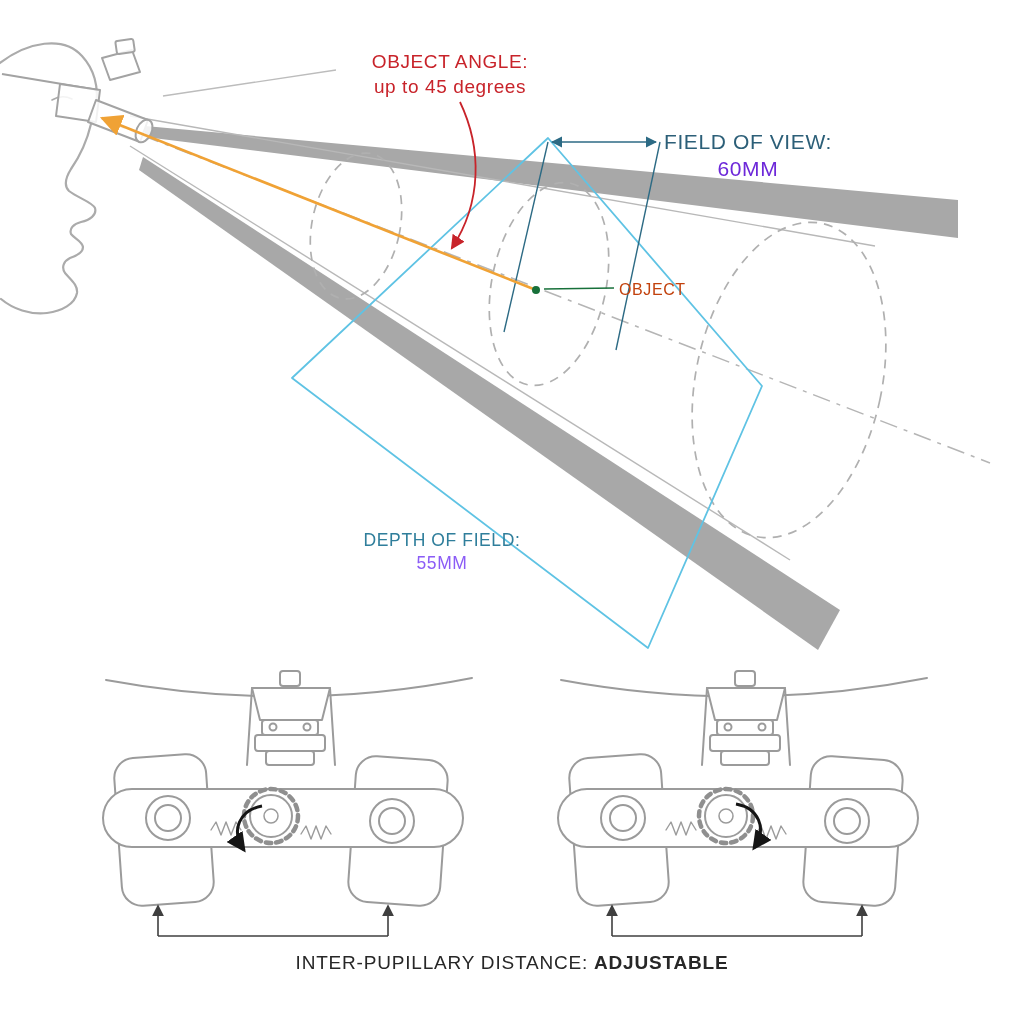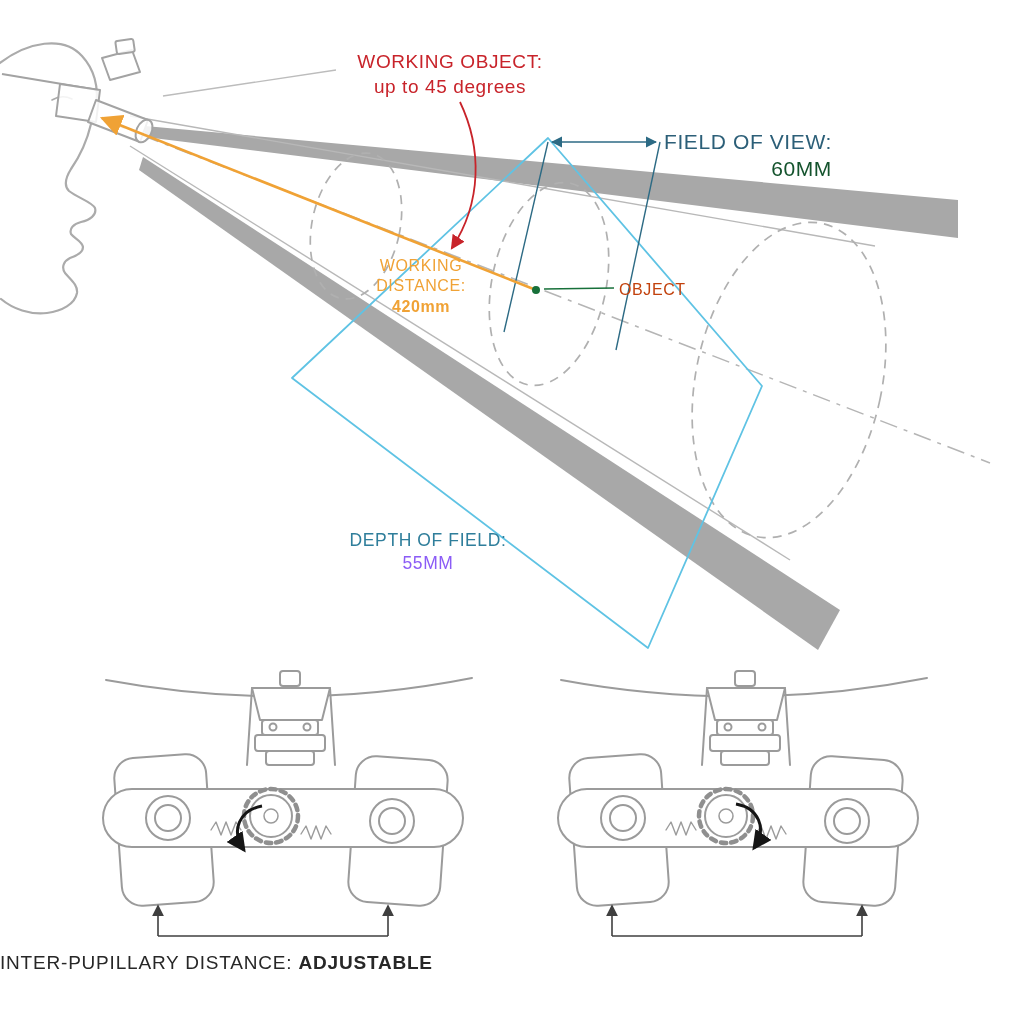--- a/index.html
+++ b/index.html
@@ -6,28 +6,28 @@
   html,body{width:1024px;height:1024px;background:#ffffff;overflow:hidden}
   body{font-family:"Liberation Sans",sans-serif;position:relative}
   .stage{position:absolute;left:0;top:0;width:1024px;height:1024px}
   svg.art{position:absolute;left:0;top:0}
   .lbl{position:absolute;letter-spacing:.6px;line-height:1.3;white-space:nowrap}
   .center{transform:translateX(-50%);text-align:center}
   .angle{color:#c8232a;font-size:19px;top:50px;left:450px}
   .angle b{font-weight:400}
   .fov{font-size:21px;top:128px;left:664px}
   .fov .t{color:#2c5f78}
-  .fov .v{color:#14532d;text-align:right}
+  .fov .v{color:#6d28d9;text-align:center}
   .object{color:#c2410c;font-size:16px;top:280px;left:619px}
   .wd{color:#f0a235;font-size:16px;top:256px;left:421px;line-height:1.28}
   .wd b{font-weight:700}
-  .dof{font-size:17.5px;top:529px;left:428px}
+  .dof{font-size:17.5px;top:529px;left:442px}
   .dof .t{color:#2f7e9b}
   .dof .v{color:#8b5cf6}
-  .ipd{color:#272727;font-size:19px;top:951px;left:0;right:0;transform:none;letter-spacing:.8px}
+  .ipd{color:#272727;font-size:19px;top:951px;left:0;right:0;text-align:center;transform:none;letter-spacing:.8px}
   .ipd b{font-weight:700}
 </style>
 </head>
 <body>
 
 <div class="stage">
 
 <svg class="art" width="1024" height="1024" viewBox="0 0 1024 1024">
   <defs>
     <marker id="ah-orange" viewBox="0 0 10 10" refX="9" refY="5" markerWidth="8.5" markerHeight="8.5" orient="auto">
@@ -137,36 +137,31 @@
     <line x1="388" y1="936" x2="388" y2="906" marker-end="url(#ah-dim)"></line>
   </g>
   <g stroke="#3f3f3f" stroke-width="1.6" fill="none">
     <line x1="612" y1="936" x2="862" y2="936"></line>
     <line x1="612" y1="936" x2="612" y2="906" marker-end="url(#ah-dim)"></line>
     <line x1="862" y1="936" x2="862" y2="906" marker-end="url(#ah-dim)"></line>
   </g>
 </svg>
 
 <div class="lbl angle center">
-  <div>WORKING OBJECT:</div>
+  <div>OBJECT ANGLE:</div>
   <div><span>up to </span><b>45 degrees</b></div>
 </div>
 
 <div class="lbl fov">
   <div class="t">FIELD OF VIEW:</div>
   <div class="v">60MM</div>
 </div>
 
 <div class="lbl object">OBJECT</div>
 
-<div class="lbl wd center">
-  <div>WORKING</div>
-  <div>DISTANCE:</div>
-  <b>420mm</b>
-</div>
 
 <div class="lbl dof center">
   <div class="t">DEPTH OF FIELD:</div>
   <div class="v">55MM</div>
 </div>
 
 <div class="lbl ipd">
   <span>INTER-PUPILLARY DISTANCE: </span><b>ADJUSTABLE</b>
 </div>
 

